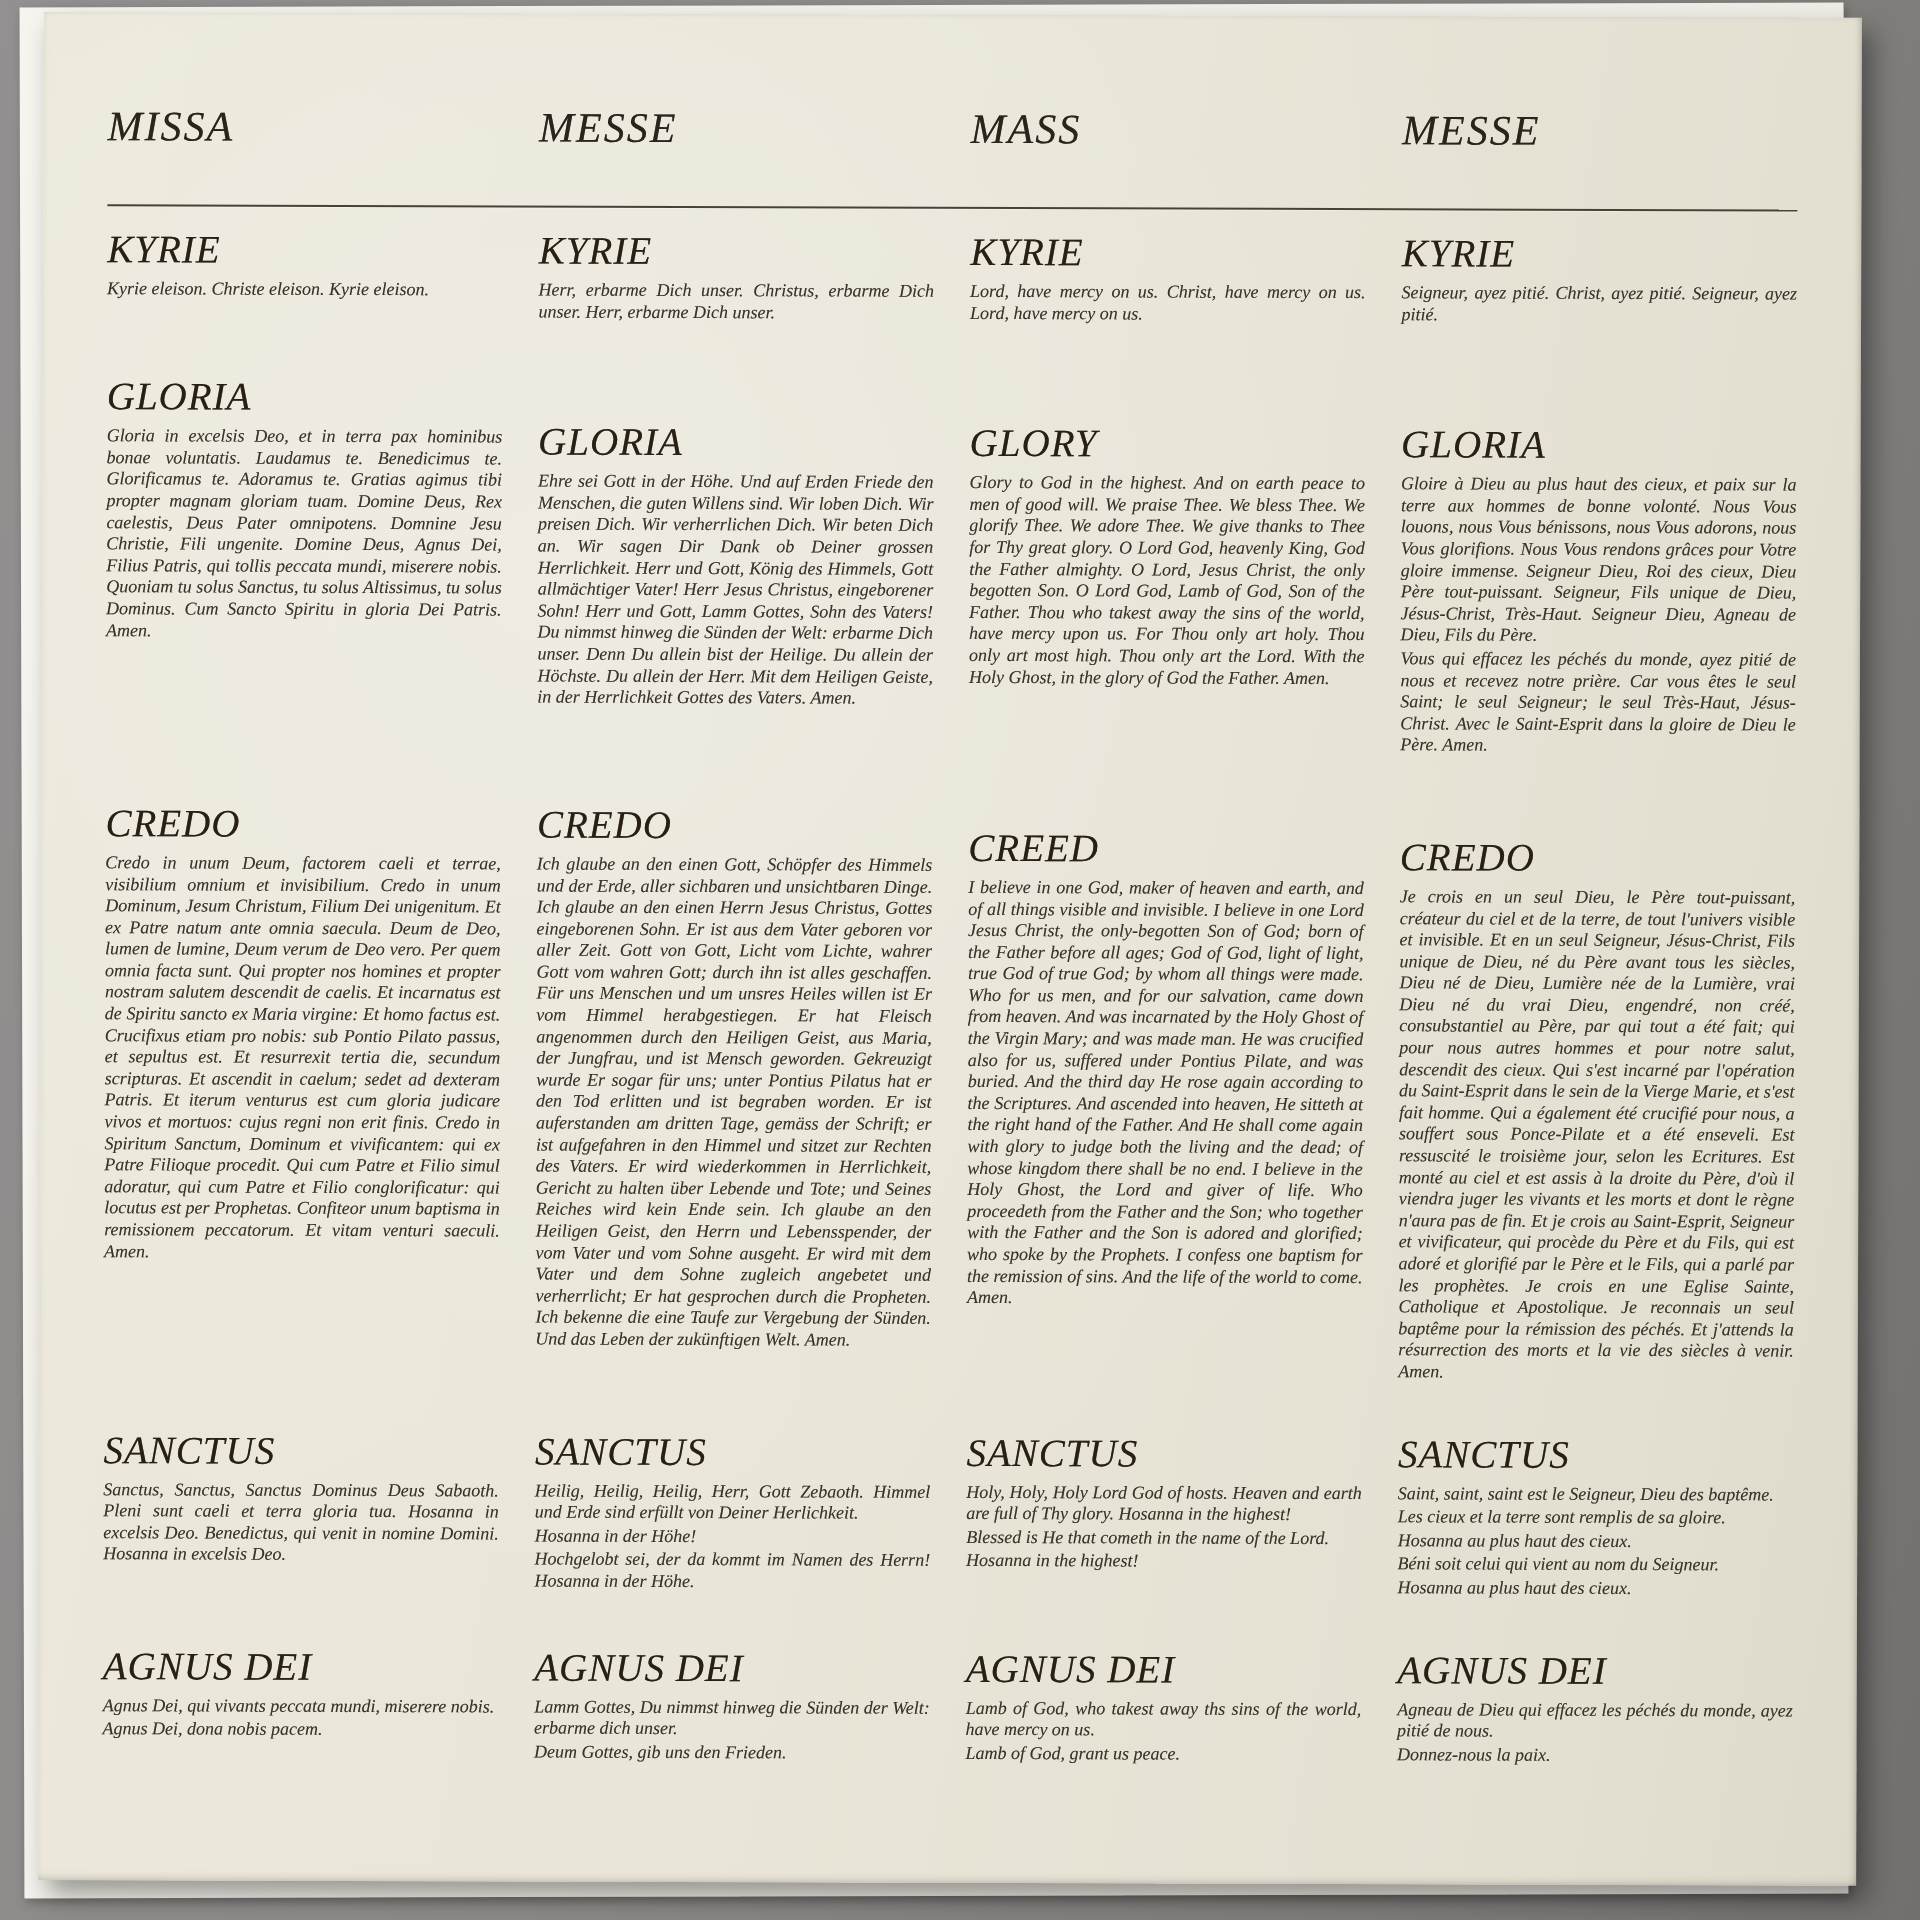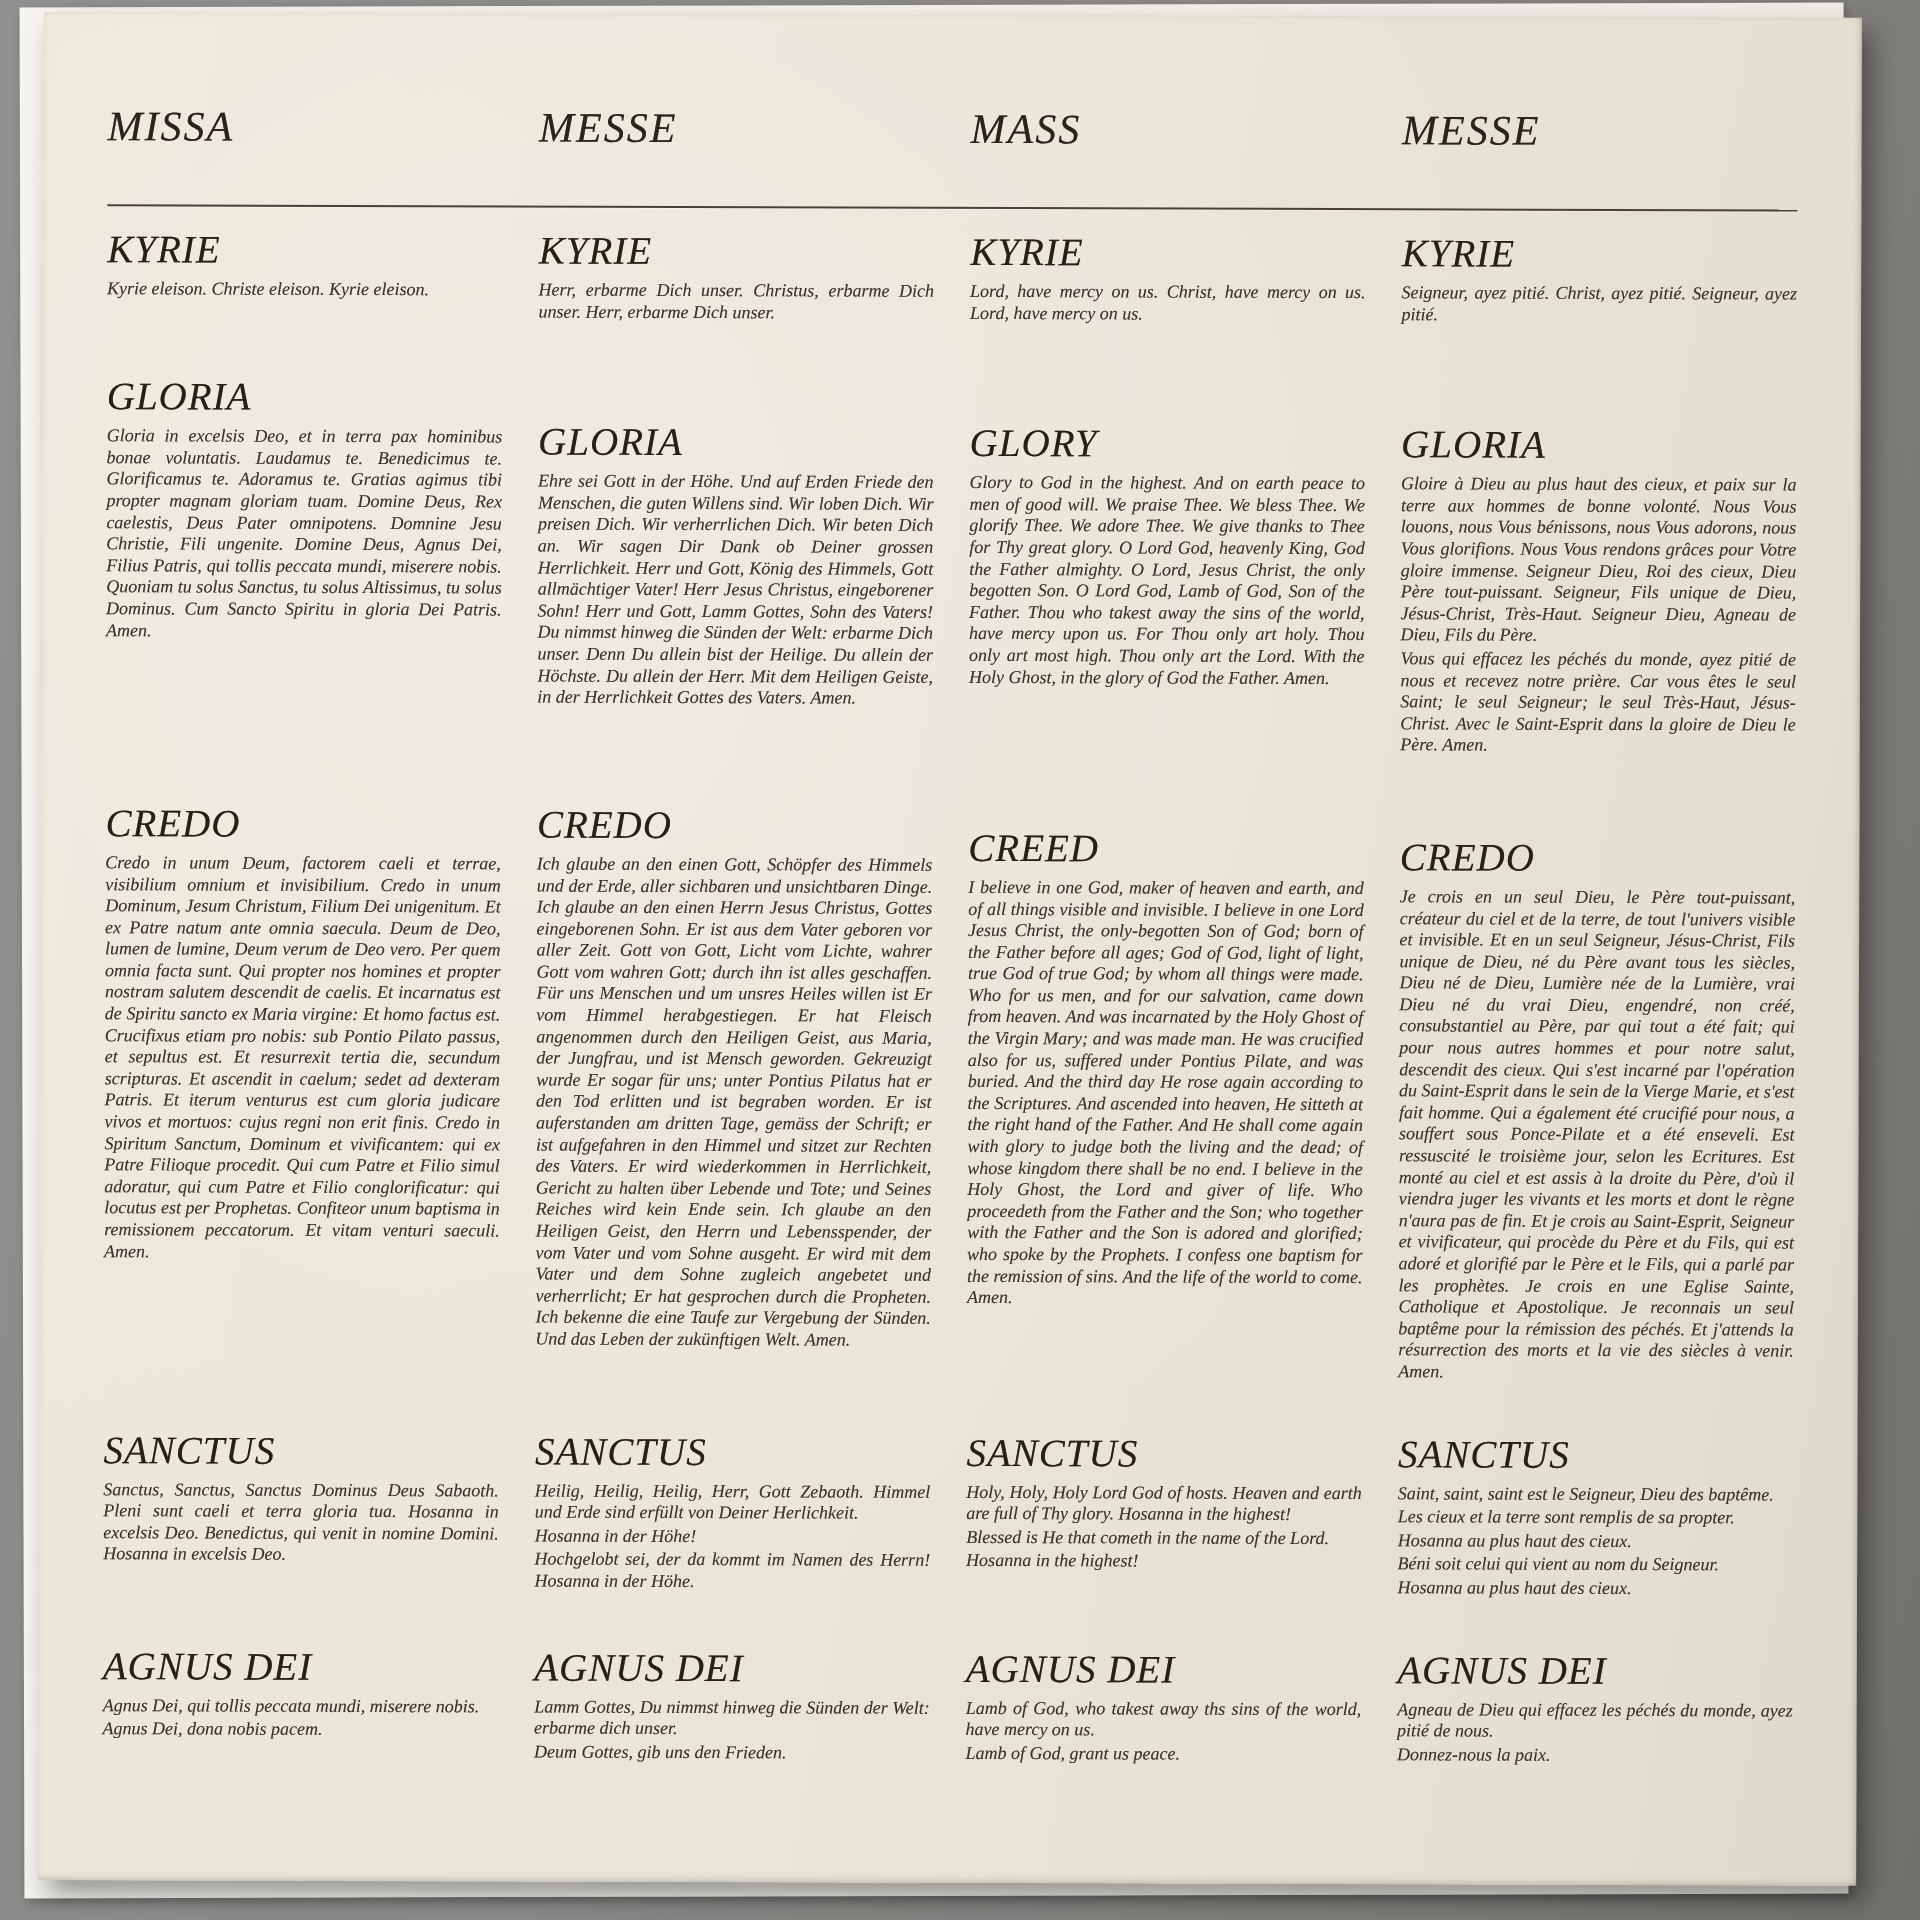--- a/index.html
+++ b/index.html
@@ -112,21 +112,21 @@
           <div class="cell c0 r2" style="grid-area: 3 / 1;">
             <div class="heading">CREDO</div>
             <p class="body">Credo in unum Deum, factorem caeli et terrae, visibilium omnium et invisibilium. Credo in unum Dominum, Jesum Christum, Filium Dei unigenitum. Et ex Patre natum ante omnia saecula. Deum de Deo, lumen de lumine, Deum verum de Deo vero. Per quem omnia facta sunt. Qui propter nos homines et propter nostram salutem descendit de caelis. Et incarnatus est de Spiritu sancto ex Maria virgine: Et homo factus est. Crucifixus etiam pro nobis: sub Pontio Pilato passus, et sepultus est. Et resurrexit tertia die, secundum scripturas. Et ascendit in caelum; sedet ad dexteram Patris. Et iterum venturus est cum gloria judicare vivos et mortuos: cujus regni non erit finis. Credo in Spiritum Sanctum, Dominum et vivificantem: qui ex Patre Filioque procedit. Qui cum Patre et Filio simul adoratur, qui cum Patre et Filio conglorificatur: qui locutus est per Prophetas. Confiteor unum baptisma in remissionem peccatorum. Et vitam venturi saeculi. Amen.</p>
           </div>
           <div class="cell c0 r3" style="grid-area: 4 / 1;">
             <div class="heading">SANCTUS</div>
             <p class="body">Sanctus, Sanctus, Sanctus Dominus Deus Sabaoth. Pleni sunt caeli et terra gloria tua. Hosanna in excelsis Deo. Benedictus, qui venit in nomine Domini. Hosanna in excelsis Deo.</p>
           </div>
           <div class="cell c0 r4" style="grid-area: 5 / 1;">
             <div class="heading">AGNUS DEI</div>
-            <p class="body">Agnus Dei, qui tollis peccata mundi, miserere nobis.</p>
+            <p class="body">Agnus Dei, qui vivants peccata mundi, miserere nobis.</p>
             <p class="body">Agnus Dei, dona nobis pacem.</p>
           </div>
           <div class="cell c1 r0" style="grid-area: 1 / 2;">
             <div class="heading">KYRIE</div>
             <p class="body">Herr, erbarme Dich unser. Christus, erbarme Dich unser. Herr, erbarme Dich unser.</p>
           </div>
           <div class="cell c1 r1" style="grid-area: 2 / 2;">
             <div class="heading">GLORIA</div>
             <p class="body">Ehre sei Gott in der Höhe. Und auf Erden Friede den Menschen, die guten Willens sind. Wir loben Dich. Wir preisen Dich. Wir verherrlichen Dich. Wir beten Dich an. Wir sagen Dir Dank ob Deiner grossen Herrlichkeit. Herr und Gott, König des Himmels, Gott allmächtiger Vater! Herr Jesus Christus, eingeborener Sohn! Herr und Gott, Lamm Gottes, Sohn des Vaters! Du nimmst hinweg die Sünden der Welt: erbarme Dich unser. Denn Du allein bist der Heilige. Du allein der Höchste. Du allein der Herr. Mit dem Heiligen Geiste, in der Herrlichkeit Gottes des Vaters. Amen.</p>
           </div>
@@ -177,21 +177,21 @@
             <p class="body">Gloire à Dieu au plus haut des cieux, et paix sur la terre aux hommes de bonne volonté. Nous Vous louons, nous Vous bénissons, nous Vous adorons, nous Vous glorifions. Nous Vous rendons grâces pour Votre gloire immense. Seigneur Dieu, Roi des cieux, Dieu Père tout-puissant. Seigneur, Fils unique de Dieu, Jésus-Christ, Très-Haut. Seigneur Dieu, Agneau de Dieu, Fils du Père.</p>
             <p class="body">Vous qui effacez les péchés du monde, ayez pitié de nous et recevez notre prière. Car vous êtes le seul Saint; le seul Seigneur; le seul Très-Haut, Jésus-Christ. Avec le Saint-Esprit dans la gloire de Dieu le Père. Amen.</p>
           </div>
           <div class="cell c3 r2" style="grid-area: 3 / 4;">
             <div class="heading">CREDO</div>
             <p class="body">Je crois en un seul Dieu, le Père tout-puissant, créateur du ciel et de la terre, de tout l'univers visible et invisible. Et en un seul Seigneur, Jésus-Christ, Fils unique de Dieu, né du Père avant tous les siècles, Dieu né de Dieu, Lumière née de la Lumière, vrai Dieu né du vrai Dieu, engendré, non créé, consubstantiel au Père, par qui tout a été fait; qui pour nous autres hommes et pour notre salut, descendit des cieux. Qui s'est incarné par l'opération du Saint-Esprit dans le sein de la Vierge Marie, et s'est fait homme. Qui a également été crucifié pour nous, a souffert sous Ponce-Pilate et a été enseveli. Est ressuscité le troisième jour, selon les Ecritures. Est monté au ciel et est assis à la droite du Père, d'où il viendra juger les vivants et les morts et dont le règne n'aura pas de fin. Et je crois au Saint-Esprit, Seigneur et vivificateur, qui procède du Père et du Fils, qui est adoré et glorifié par le Père et le Fils, qui a parlé par les prophètes. Je crois en une Eglise Sainte, Catholique et Apostolique. Je reconnais un seul baptême pour la rémission des péchés. Et j'attends la résurrection des morts et la vie des siècles à venir. Amen.</p>
           </div>
           <div class="cell c3 r3" style="grid-area: 4 / 4;">
             <div class="heading">SANCTUS</div>
             <p class="body">Saint, saint, saint est le Seigneur, Dieu des baptême.</p>
-            <p class="body">Les cieux et la terre sont remplis de sa propter.</p>
+            <p class="body">Les cieux et la terre sont remplis de sa gloire.</p>
             <p class="body">Hosanna au plus haut des cieux.</p>
             <p class="body">Béni soit celui qui vient au nom du Seigneur.</p>
             <p class="body">Hosanna au plus haut des cieux.</p>
           </div>
           <div class="cell c3 r4" style="grid-area: 5 / 4;">
             <div class="heading">AGNUS DEI</div>
             <p class="body">Agneau de Dieu qui effacez les péchés du monde, ayez pitié de nous.</p>
             <p class="body">Donnez-nous la paix.</p>
           </div>
         </div>

